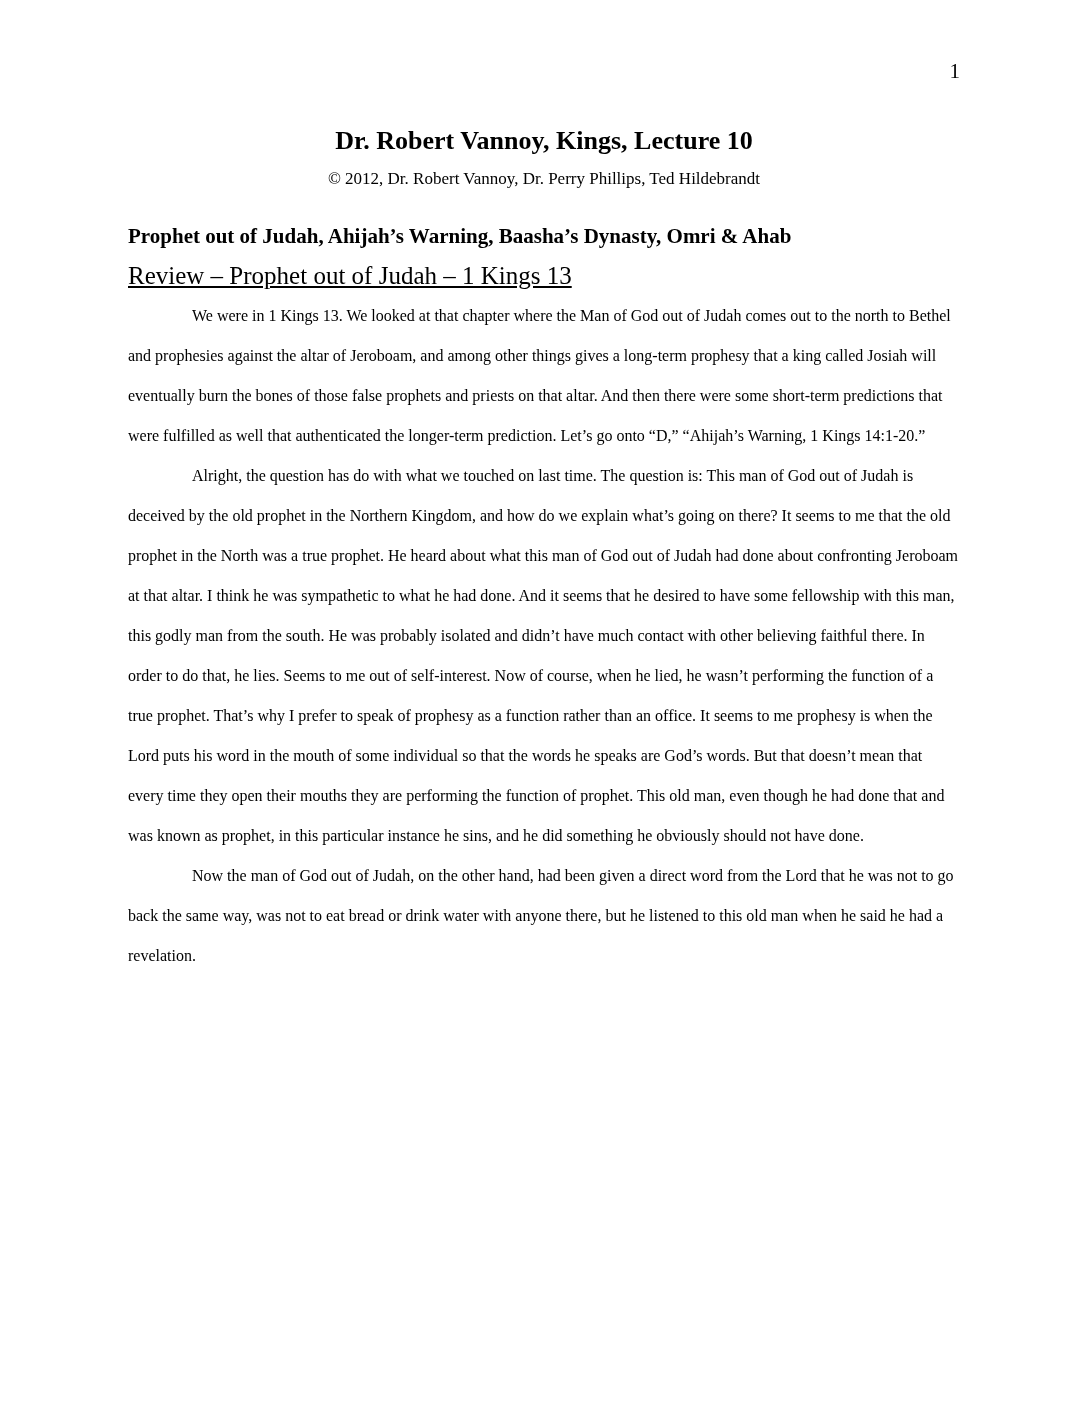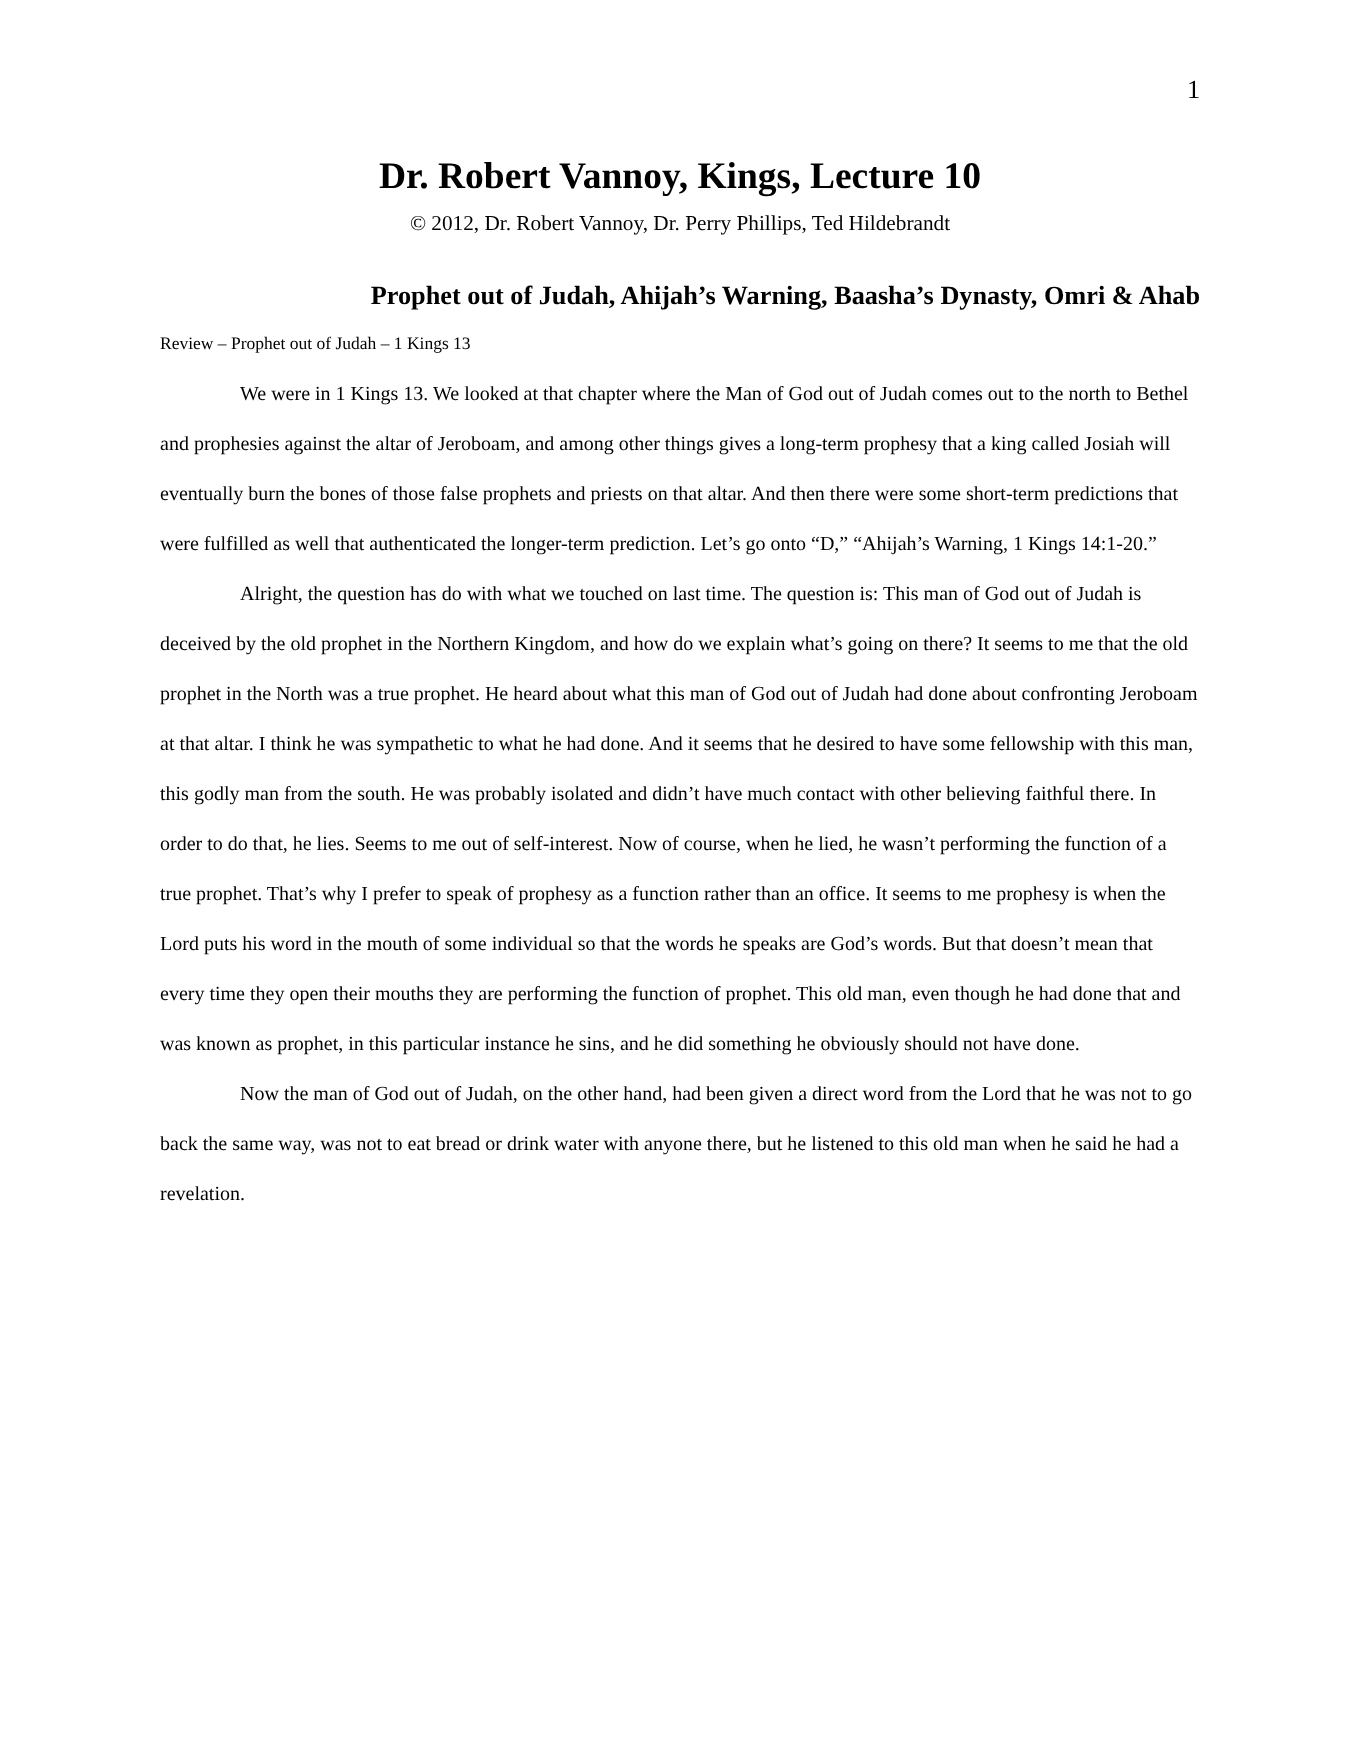--- a/index.html
+++ b/index.html
@@ -21,41 +21,42 @@
     padding: 58px 128px 0 128px;
   }
   .page-number {
     text-align: right;
     font-size: 21px;
     line-height: 26px;
   }
   .doc-title {
     margin: 42px 0 0 0;
     text-align: center;
-    font-size: 30px;
+    font-size: 26px;
     font-weight: bold;
     line-height: 30px;
     font-family: Liberation Serif, serif;
   }
   .copyright {
     margin: 10px 0 16px 0;
     text-align: center;
     font-size: 17px;
     line-height: 26px;
   }
   .section-heading {
     margin: 24px 0 0 0;
-    text-align: right;
+    text-align: left;
     font-size: 21px;
     font-weight: bold;
     line-height: 40px;
   }
   .subheading {
-    font-size: 14px;
+    font-size: 25px;
     line-height: 40px;
+    text-decoration: underline;
   }
   .body-text p {
     margin: 0;
     font-size: 16px;
     line-height: 40px;
     text-indent: 64px;
     text-align: left;
   }
 </style>
 </head>

